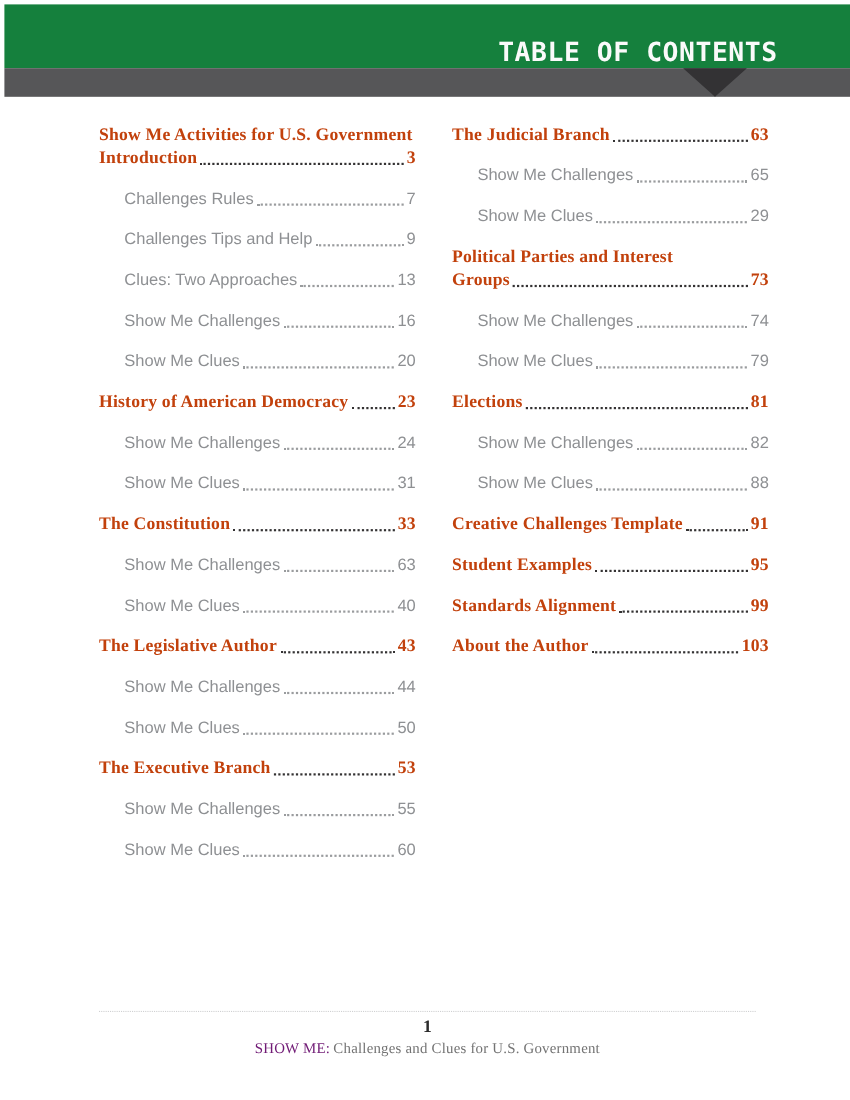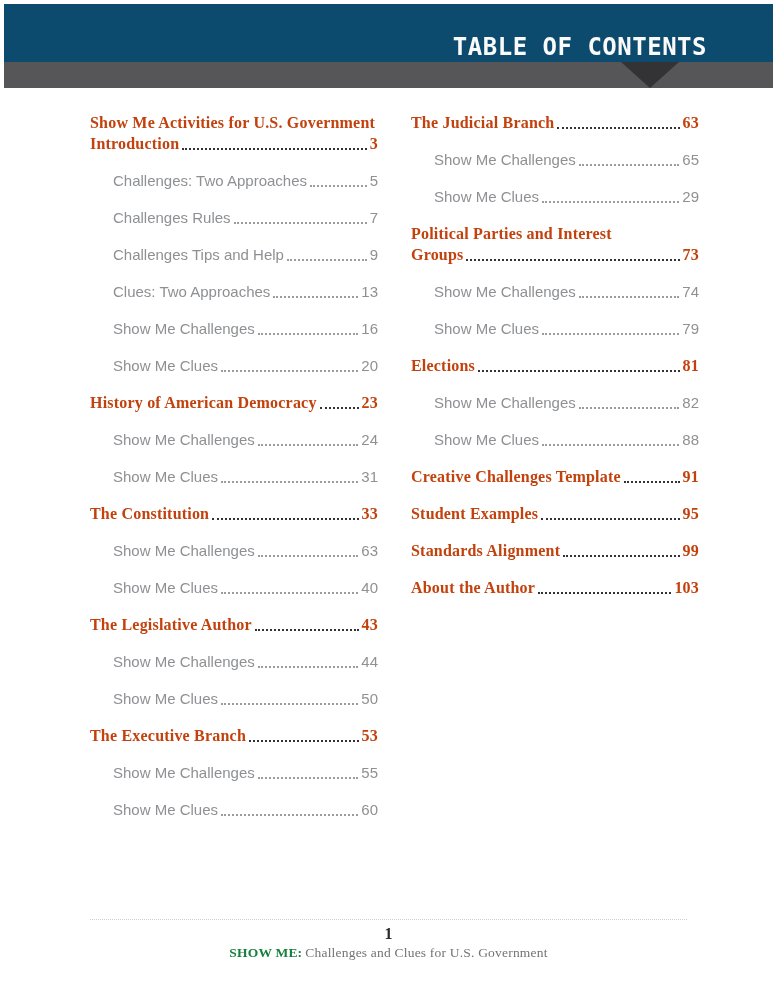--- a/index.html
+++ b/index.html
@@ -3,21 +3,21 @@
 <meta charset="utf-8">
 <style>
   html, body { margin:0; padding:0; }
   body {
     width:773px; height:1000px; position:relative; background:#ffffff;
     font-family:"Liberation Sans", sans-serif; overflow:hidden;
   }
   
   .band-dark {
     position:absolute; left:4px; right:0; top:4px; height:58px;
-    background:#0c4a6e; box-sizing:border-box;
+    background:#15803d; box-sizing:border-box;
     display:flex; justify-content:flex-end; align-items:flex-end;
     padding-right:66px;
   }
   .title {
     margin:0 0 3px 0; font-family:"DejaVu Sans Mono", monospace;
     font-weight:bold; font-size:24px; line-height:1; color:#fafafa;
     letter-spacing:0.5px;
   }
   .band-gray {
     position:absolute; left:4px; right:0; top:62px; height:26px;
@@ -48,21 +48,21 @@
   .section .dots { border-bottom-color:#343233; }
   .sub { font-size:15px; color:#8e9093; padding-left:23px; }
   
   footer {
     position:absolute; top:919px; left:90px; width:597px;
     border-top:1px dotted #cfd0d1; padding-top:4px; text-align:center;
     font-family:"Liberation Serif", serif;
   }
   .pagenum { font-weight:bold; font-size:16px; line-height:20px; color:#2b2b2b; }
   .bookline { font-size:13.5px; line-height:17px; letter-spacing:0.2px; }
-  .bt-bold { font-weight:bold; color:#15803d; }
+  .bt-bold { font-weight:normal; color:#701a75; }
   .bt-rest { color:#737373; margin-left:3px; }
 </style>
 </head>
 <body>
 
 <header>
   <div class="band-dark">
     <h1 class="title">TABLE OF CONTENTS</h1>
   </div>
   <div class="band-gray"></div>
@@ -74,27 +74,20 @@
       <div class="entry section">
         <div class="pre-line">Show Me Activities for U.S. Government</div>
         <div class="row">
           <span class="label">Introduction</span>
           <span class="dots"></span>
           <span class="page">3</span>
         </div>
       </div>
       <div class="entry sub">
         <div class="row">
-          <span class="label">Challenges: Two Approaches</span>
-          <span class="dots"></span>
-          <span class="page">5</span>
-        </div>
-      </div>
-      <div class="entry sub">
-        <div class="row">
           <span class="label">Challenges Rules</span>
           <span class="dots"></span>
           <span class="page">7</span>
         </div>
       </div>
       <div class="entry sub">
         <div class="row">
           <span class="label">Challenges Tips and Help</span>
           <span class="dots"></span>
           <span class="page">9</span>

